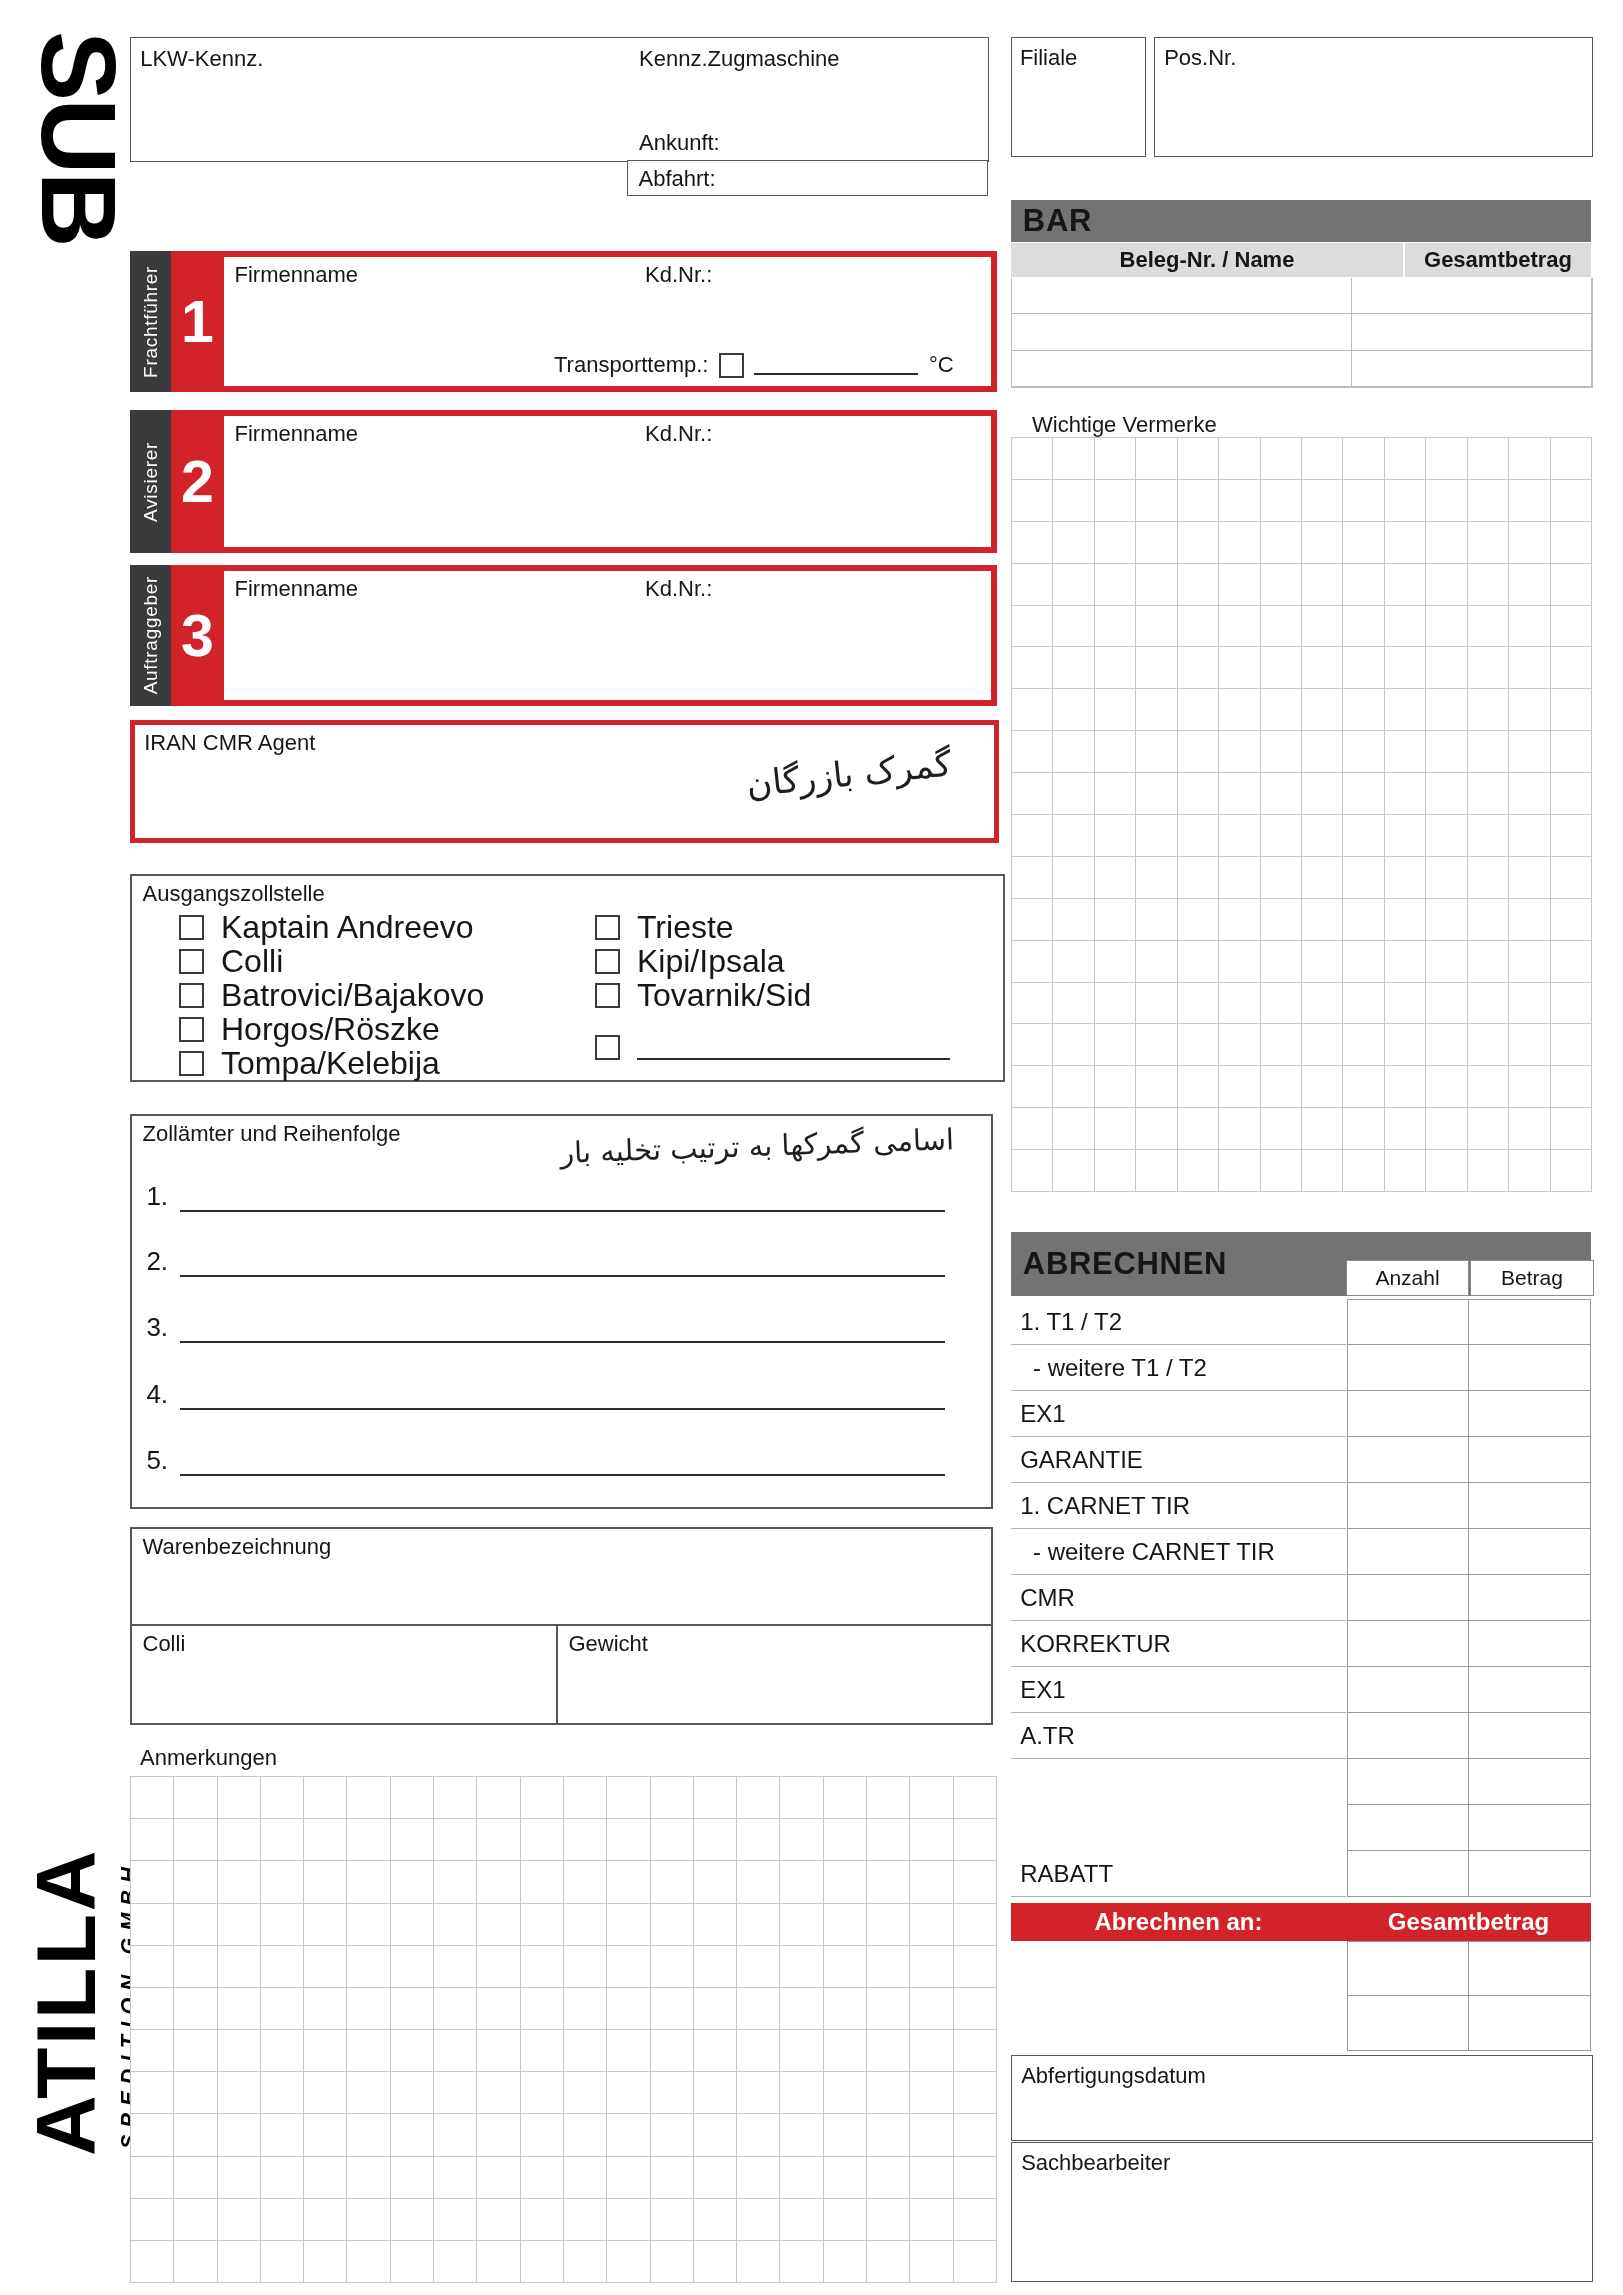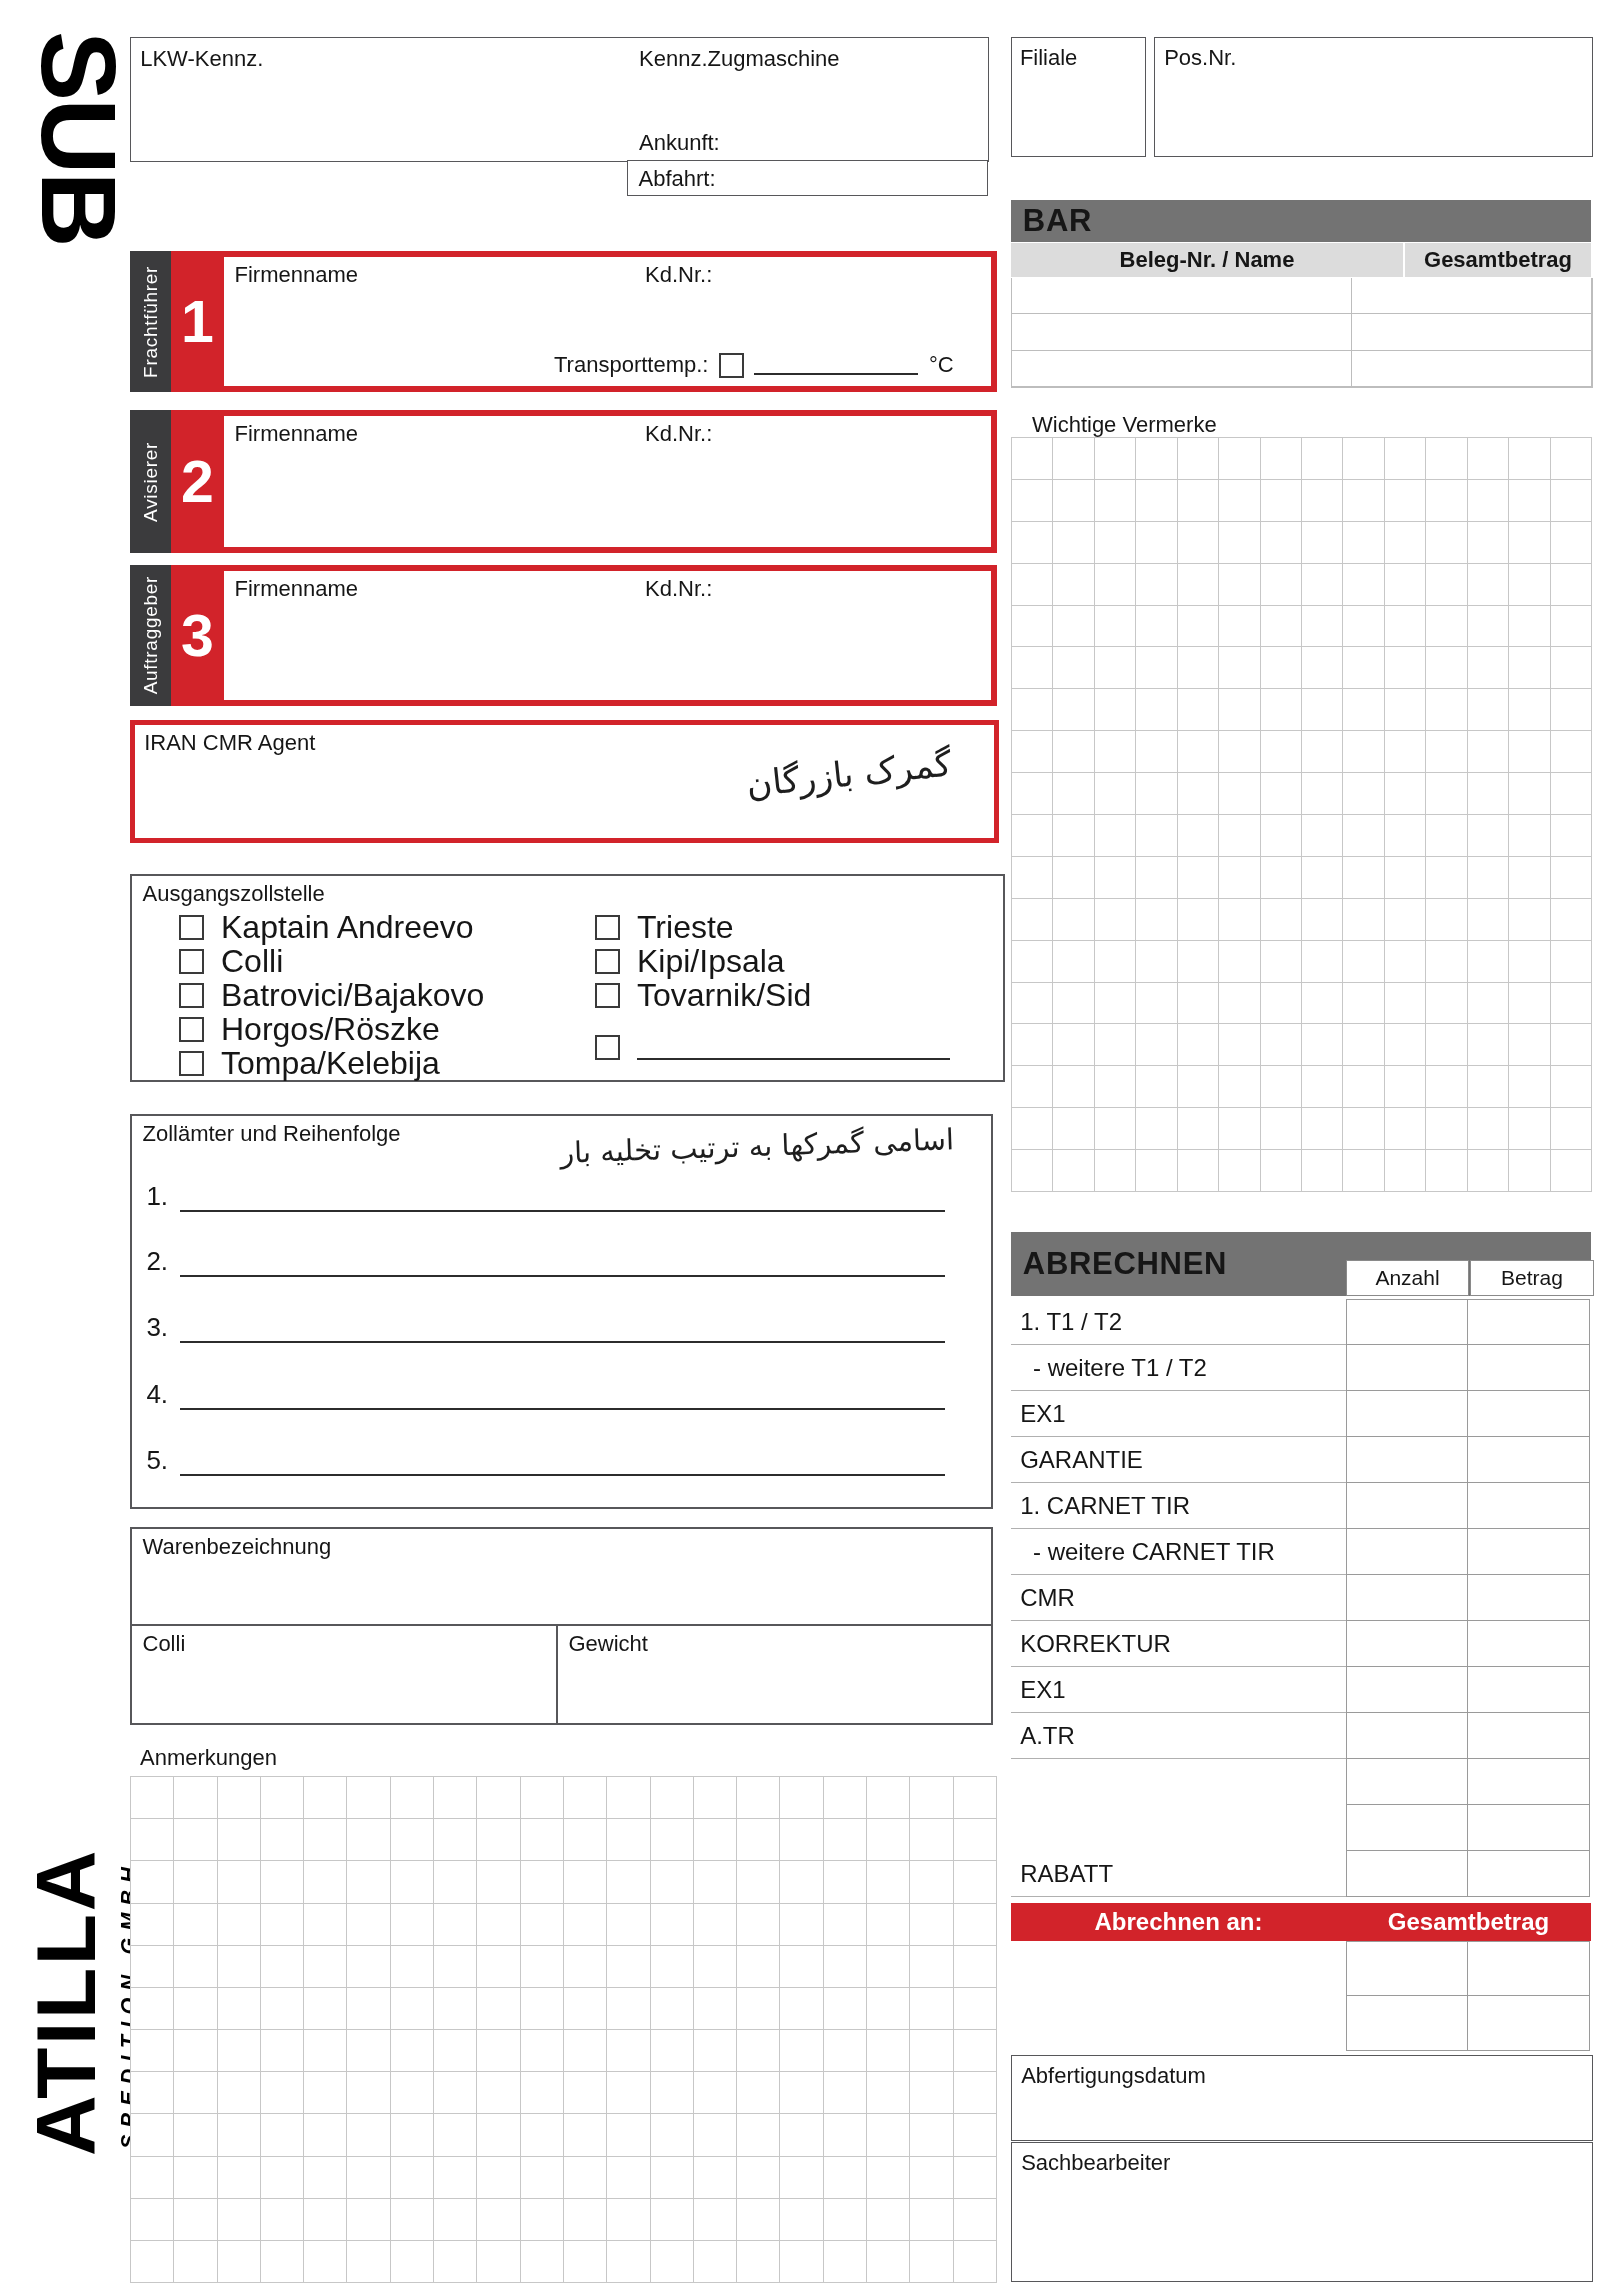--- a/index.html
+++ b/index.html
@@ -41,21 +41,21 @@
 
   
   .bar-subhead{position:absolute;display:flex;gap:2px;}
   .bar-cell{background:#dcdcdc;display:flex;align-items:center;justify-content:center;font-size:22px;font-weight:bold;height:100%;}
   .bar-empty{position:absolute;display:grid;grid-auto-rows:1fr;border:1.3px solid #bdbdbd;border-top:none;background:#fff;}
   .bar-empty>div{border-right:1.3px solid #bdbdbd;border-bottom:1.3px solid #bdbdbd;}
 
   
   .hcell{position:absolute;border:1.3px solid #8a8a8a;background:#fff;display:flex;align-items:center;justify-content:center;font-size:21px;}
   .ab-rows{position:absolute;left:1011px;width:580px;}
-  .ab-row{display:flex;height:46px;}
+  .ab-row{display:flex;height:46px;justify-content:space-between;}
   .ab-row.tall{height:55px;}
   .ab-label{width:335px;box-sizing:border-box;display:flex;align-items:center;padding-left:9.2px;font-size:24px;
             border-bottom:1.3px solid #b0b0b0;white-space:nowrap;}
   .ab-label.noline{border-bottom:none;}
   .ab-label.indent{padding-left:22px;}
   .ab-box{width:122px;box-sizing:border-box;border:1.3px solid #9a9a9a;border-top:none;background:#fff;}
   .ab-box.b2{width:123px;margin-left:-1.3px;}
   .ab-row.first .ab-box{border-top:1.3px solid #9a9a9a;}
   .ab-red{position:absolute;left:1011px;width:580px;height:38px;background:#d2232a;display:flex;align-items:center;
           color:#ffffff;font-weight:bold;font-size:24px;}

